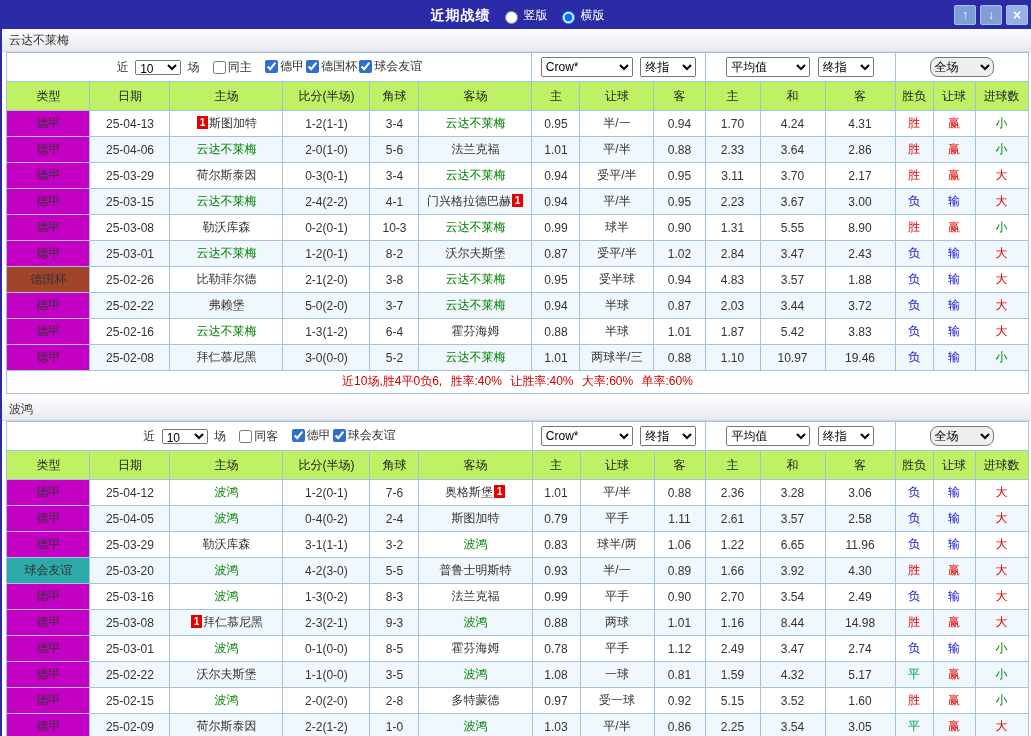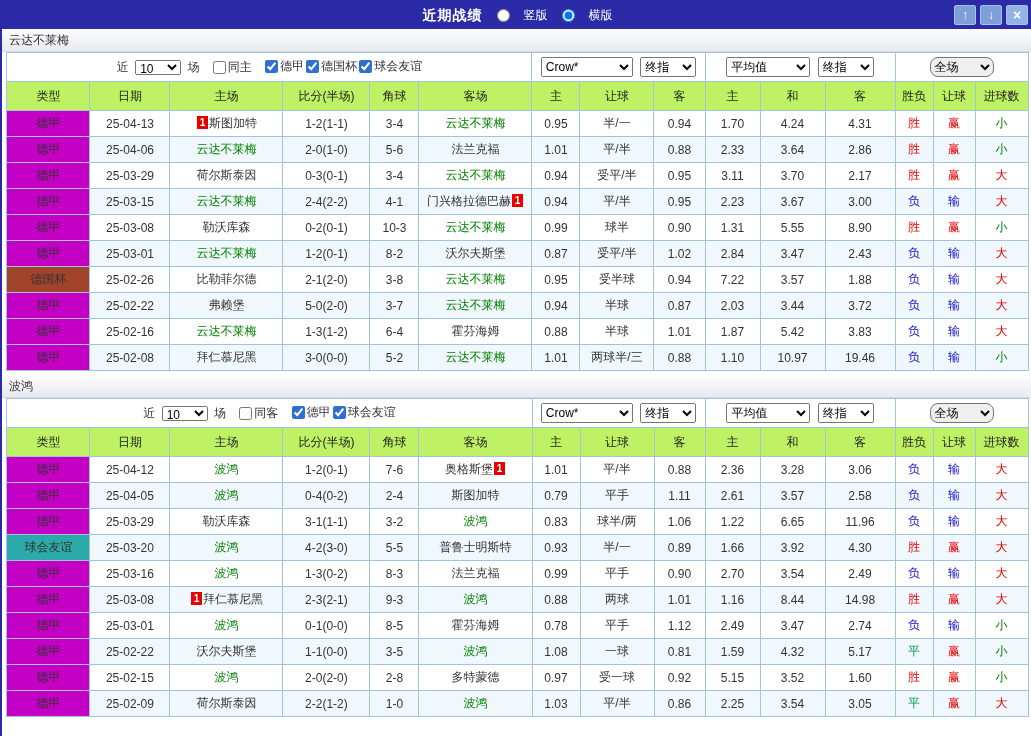--- a/index.html
+++ b/index.html
@@ -2,21 +2,21 @@
 <html style="--accent: #2b2ba8; --score-color: #e60000; --focus-color: #008000; --summary-color: #cc0000;"><head>
 <meta charset="utf-8">
 <style>
   html,body{margin:0;padding:0;}
   body{font-family:"Liberation Sans","DejaVu Sans",sans-serif;background:#e9e9e9;}
   .panel{width:1031px;height:736px;border:2px solid var(--accent,#2b2ba8);background:#fff;overflow:hidden;}
 
   
   .titlebar{height:27px;background:var(--accent,#2b2ba8);position:relative;display:flex;align-items:center;justify-content:center;gap:14px;color:#fff;}
   .panel-title{font-size:14px;font-weight:bold;letter-spacing:1px;}
-  .tb-radio{display:inline-flex;align-items:center;gap:14px;font-size:12px;cursor:pointer;color:#fff;}
+  .tb-radio{display:inline-flex;align-items:flex-end;gap:6px;font-size:12px;cursor:pointer;color:#fff;}
   .tb-radio input{width:13px;height:13px;margin:0;}
   .titlebar-buttons{position:absolute;right:5px;top:3px;display:flex;gap:4px;}
   .tb-btn{width:22px;height:20px;border:1px solid #a9c2ec;border-radius:2px;background:#7e9fd8;color:#fff;font-size:12px;font-weight:bold;line-height:17px;padding:0;cursor:pointer;}
   .tb-btn.close{background:#93b3e6;font-size:14px;}
 
   
   .section + .section{margin-top:4px;}
   .section-title{height:22px;line-height:22px;padding-left:7px;font-size:12px;color:#333;background:linear-gradient(#fcfcfd,#e9eaef);border-bottom:1px solid #d8d8e0;}
 
   
@@ -245,21 +245,21 @@
           <tr class="match-row">
     <td class="c-league" style="background: rgb(162, 68, 43);">德国杯</td>
     <td class="c-plain">25-02-26</td>
     <td class="c-team"><span>比勒菲尔德</span></td>
     <td class="c-score">2-1(2-0)</td>
     <td class="c-plain">3-8</td>
     <td class="c-team"><span class="focus-team">云达不莱梅</span></td>
     <td class="c-plain">0.95</td>
     <td class="c-plain">受半球</td>
     <td class="c-plain">0.94</td>
-    <td class="c-plain">7.22</td>
+    <td class="c-plain">4.83</td>
     <td class="c-plain">3.57</td>
     <td class="c-plain">1.88</td>
     <td class="c-res" style="color: rgb(19, 19, 210);">负</td>
     <td class="c-res" style="color: rgb(19, 19, 210);">输</td>
     <td class="c-res" style="color: rgb(230, 0, 0);">大</td>
   </tr>
           <tr class="match-row alt">
     <td class="c-league" style="background: rgb(196, 0, 196);">德甲</td>
     <td class="c-plain">25-02-22</td>
     <td class="c-team"><span>弗赖堡</span></td>
@@ -305,20 +305,21 @@
     <td class="c-plain">0.88</td>
     <td class="c-plain">1.10</td>
     <td class="c-plain">10.97</td>
     <td class="c-plain">19.46</td>
     <td class="c-res" style="color: rgb(19, 19, 210);">负</td>
     <td class="c-res" style="color: rgb(19, 19, 210);">输</td>
     <td class="c-res" style="color: rgb(0, 128, 0);">小</td>
   </tr>
         </tbody>
     </table>
+    <div class="summary">近10场,胜4平0负6, 胜率:40% 让胜率:40% 大率:60% 单率:60%</div>
   </div>
 
   <div class="section">
     <div class="section-title">波鸿</div>
     <table class="stats">
       <colgroup>
         <col style="width:83px">
           <col style="width:80px">
           <col style="width:113px">
           <col style="width:87px">

